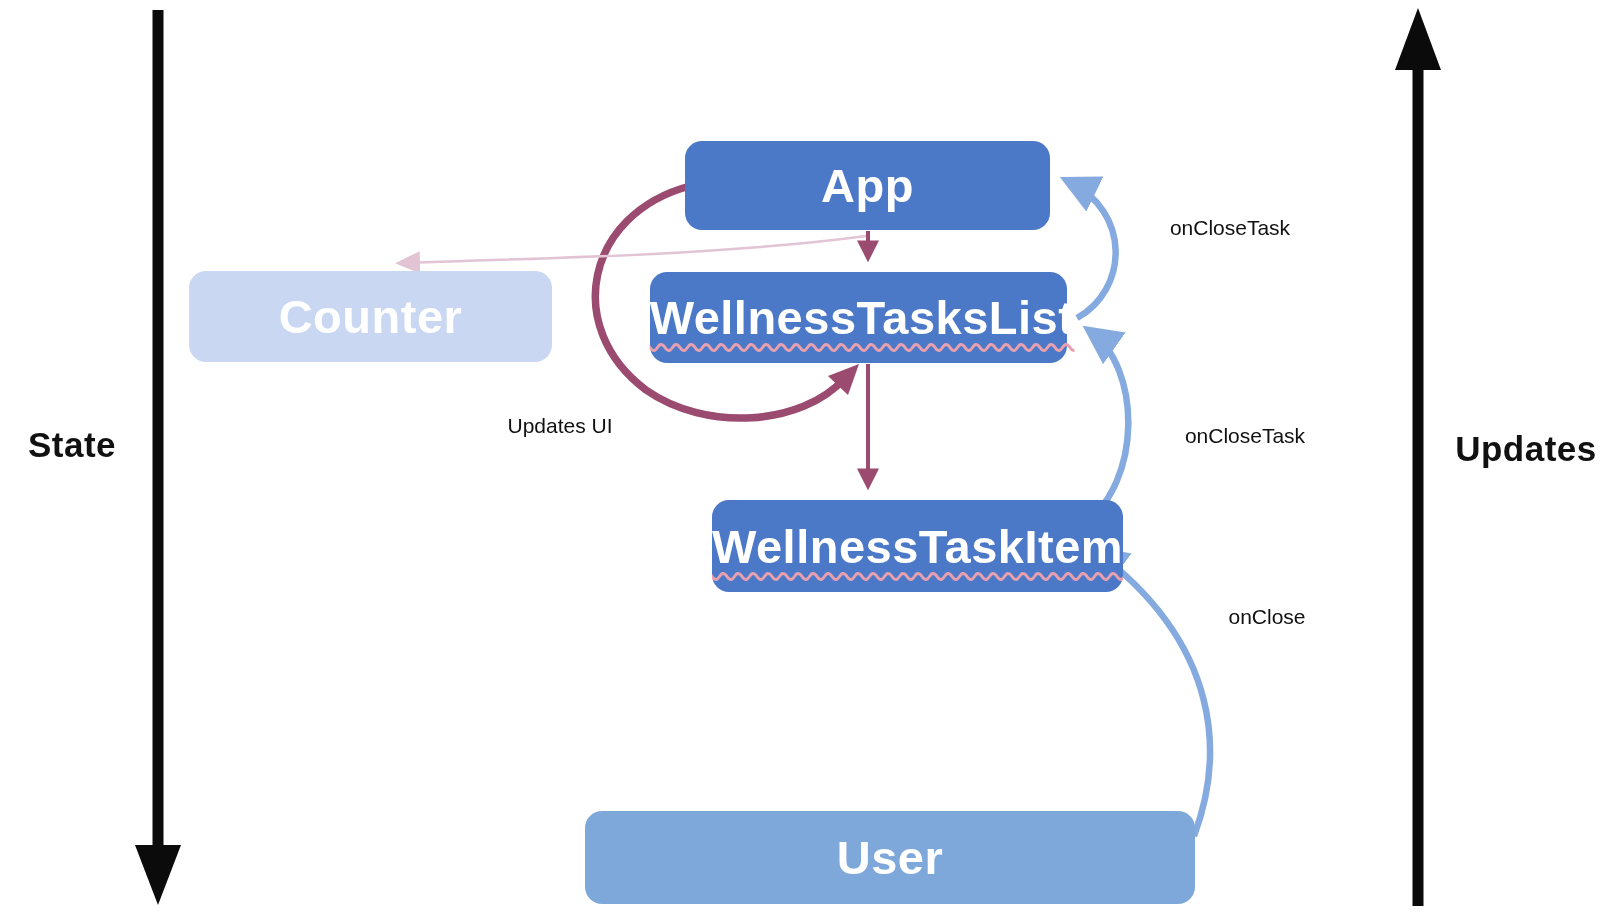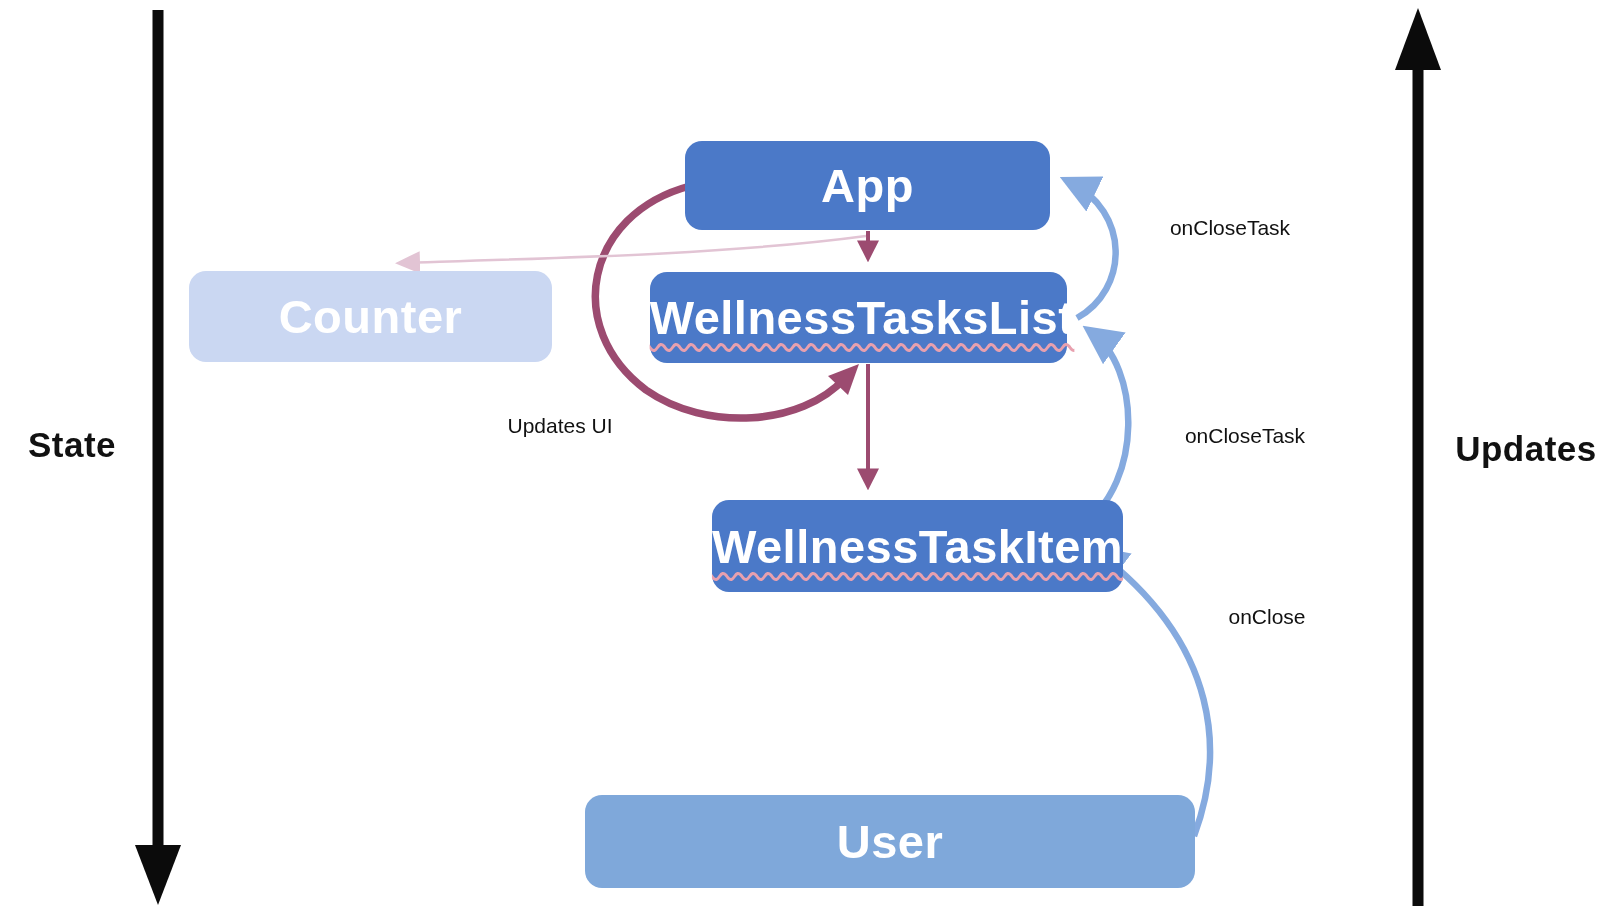--- a/index.html
+++ b/index.html
@@ -38,21 +38,21 @@
     position:absolute;z-index:2;
     border-radius:17px;
     display:flex;align-items:center;justify-content:center;
     background:var(--component_fill);
     color:var(--box_text);
     font-size:47px;font-weight:bold;
     letter-spacing:0.5px;
     white-space:nowrap;
   }
   .box.faded{background:var(--component_faded_fill);}
-  .box.user{background:var(--user_fill);}
+  .box.user{background:var(--user_fill);margin-top:16px;}
   .squiggle{
     text-decoration-line:underline;
     text-decoration-style:wavy;
     text-decoration-color:var(--squiggle);
     text-decoration-thickness:2.5px;
     text-underline-offset:9px;
   }
   .float-label{
     position:absolute;z-index:3;
     transform:translate(-50%,-50%);

